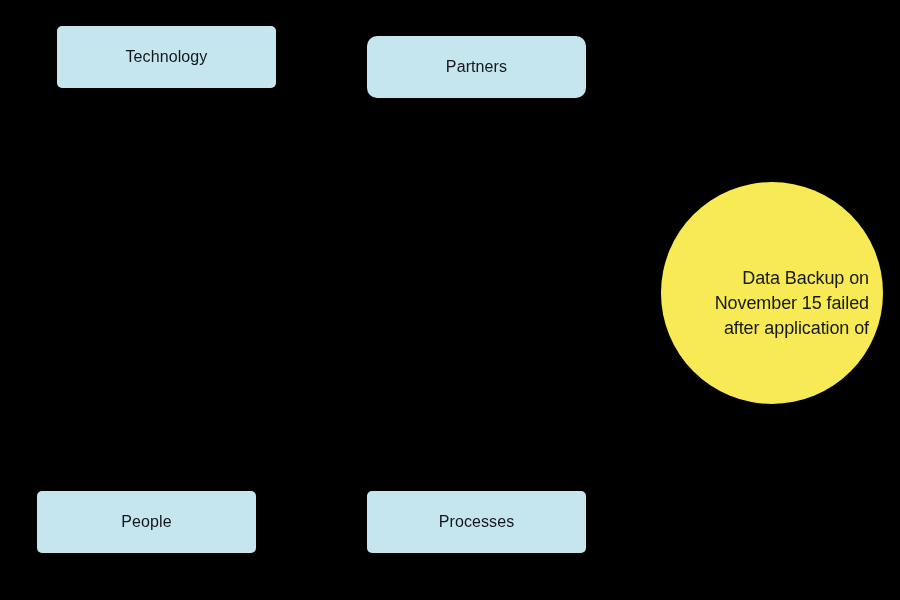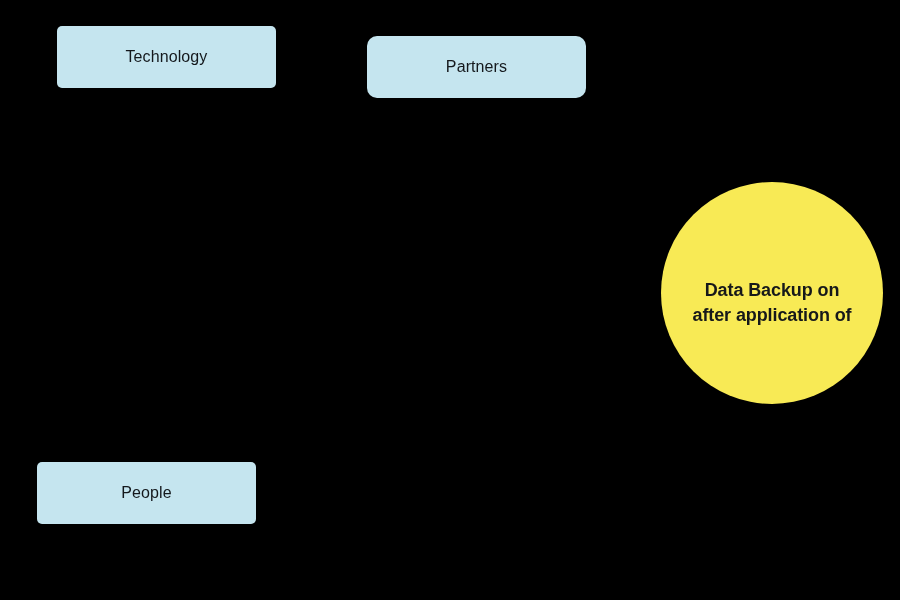--- a/index.html
+++ b/index.html
@@ -38,44 +38,44 @@
     font-weight: 400;
     color: #14181c;
     letter-spacing: 0.1px;
     line-height: 1.2;
     text-align: center;
     white-space: nowrap;
   }
 
   #node-technology { left: 37px;  top: 26px; margin-left: 20px;  }
   #node-partners   { left: 367px; top: 36px; border-radius: 10px;  }
-  #node-people     { left: 37px;  top: 462px; }
+  #node-people     { left: 37px;  top: 491px; }
   #node-processes  { left: 367px; top: 491px; }
 
   
   .note-circle {
     position: absolute;
     left: 661px;
     top: 182px;
     width: 222px;
     height: 222px;
     border-radius: 50%;
     background: #f8ea55;
     display: flex;
     align-items: center;
     justify-content: center;
     box-sizing: border-box;
     padding: 0 14px;
   }
   .note-text {
     font-size: 18px;
-    font-weight: 700;
+    font-weight: 400;
     line-height: 25px;
     color: #16181a;
-    text-align: center;
+    text-align: right;
     letter-spacing: -0.1px;
     width: 100%;
     margin-top: 20px;
   }
   .note-text span {
     display: block;
     white-space: nowrap;
   }
 </style>
 </head>
@@ -88,21 +88,25 @@
   </div>
 
   <div class="node-box" id="node-partners">
     <span class="node-label">Partners</span>
   </div>
 
   <div class="node-box" id="node-people">
     <span class="node-label">People</span>
   </div>
 
+  <div class="node-box" id="node-processes">
+    <span class="node-label">Processes</span>
+  </div>
 
   <div class="note-circle">
     <div class="note-text">
       <span>Data Backup on</span>
+      <span>November 15 failed</span>
       <span>after application of</span>
     </div>
   </div>
 
 </div>
 
 </body></html>

